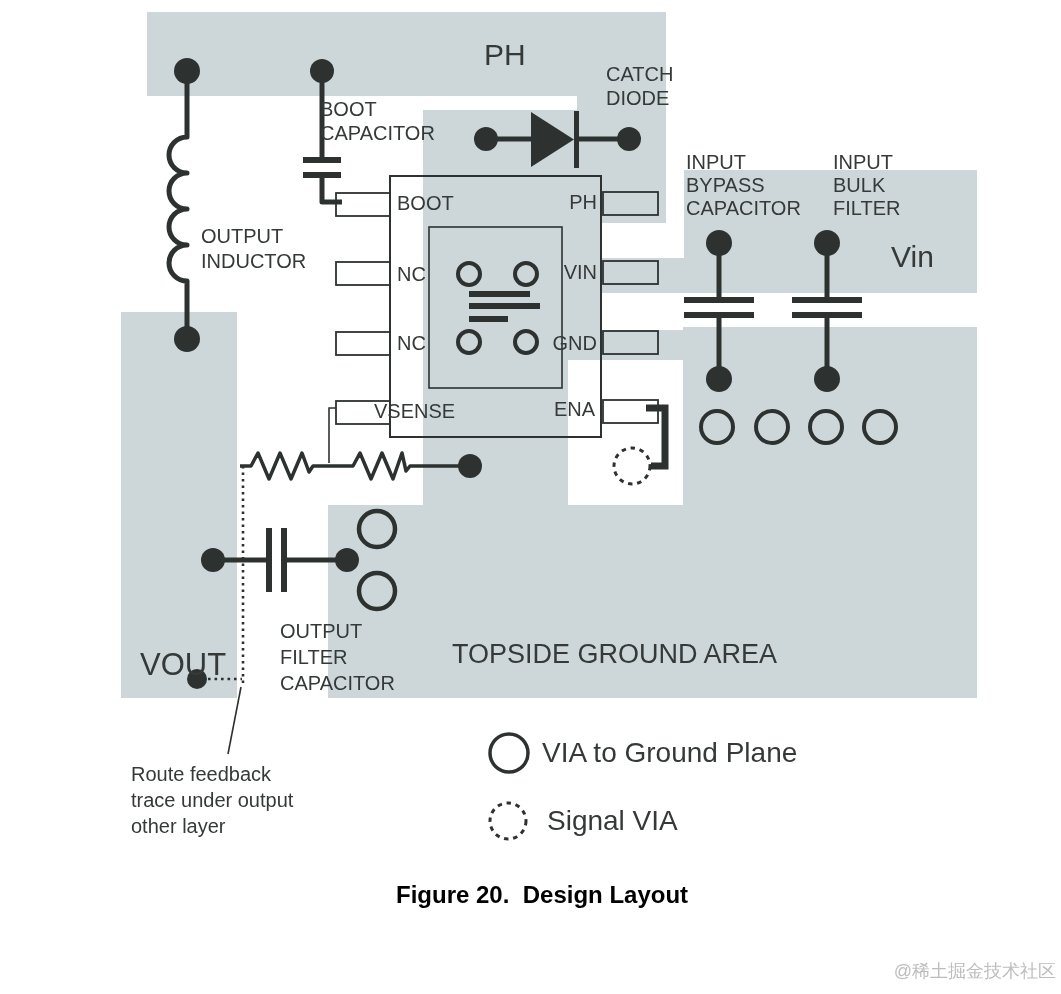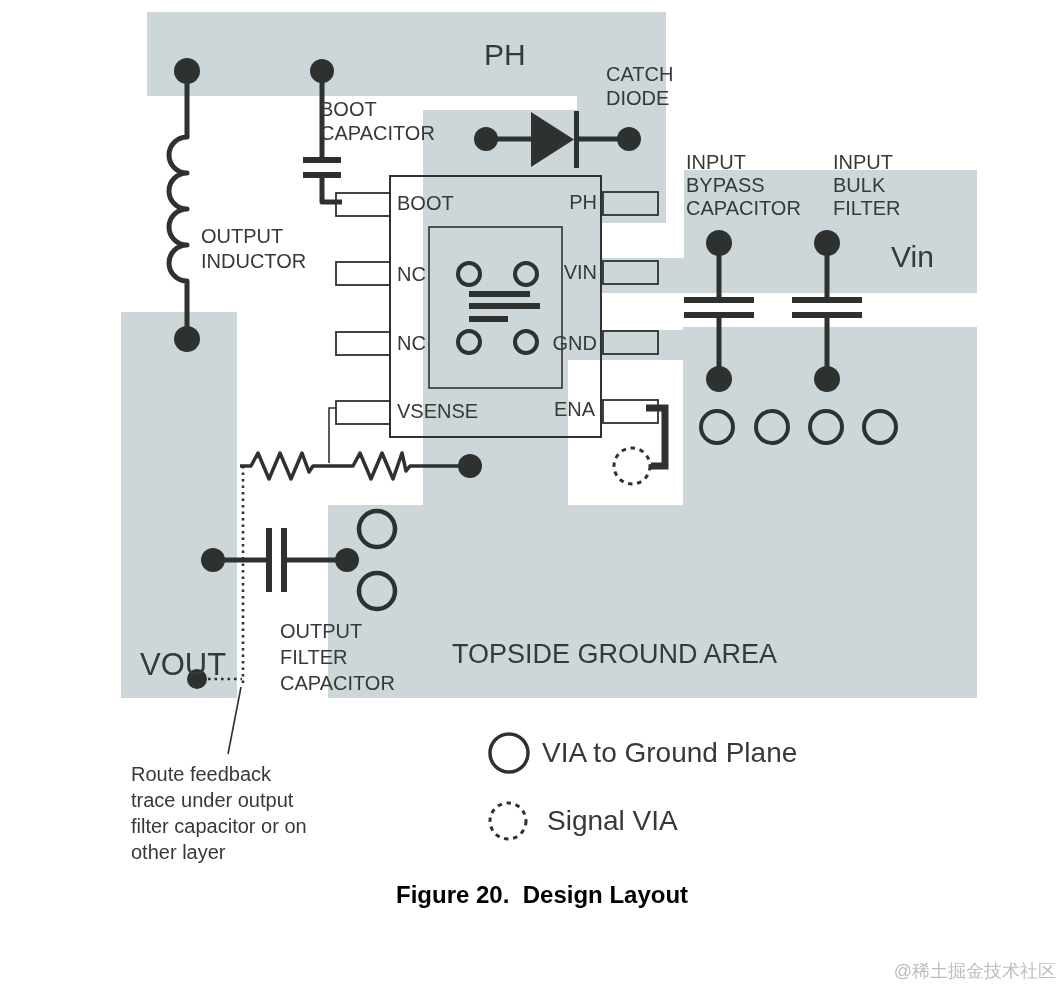--- a/index.html
+++ b/index.html
@@ -190,34 +190,33 @@
     <div class="lbl" style="position:static;line-height:23px;">FILTER</div>
   </div>
 
   <div class="lbl big" style="left:891px;top:242px;">Vin</div>
 
   <div class="lbl" style="left:452px;top:641px;font-size:27px;line-height:27px;">TOPSIDE GROUND AREA</div>
 
   <div class="lbl" style="left:397px;top:193px;line-height:20px;">BOOT</div>
   <div class="lbl" style="left:397px;top:264px;line-height:20px;">NC</div>
   <div class="lbl" style="left:397px;top:333px;line-height:20px;">NC</div>
-  <div class="lbl" style="left:397px;top:401px;line-height:20px;">VSENSE</div>
+  <div class="lbl" style="left:374px;top:401px;line-height:20px;">VSENSE</div>
 
   <div class="lbl ralign" style="left:500px;top:192px;width:97px;line-height:20px;">PH</div>
   <div class="lbl ralign" style="left:500px;top:262px;width:97px;line-height:20px;">VIN</div>
   <div class="lbl ralign" style="left:500px;top:333px;width:97px;line-height:20px;">GND</div>
   <div class="lbl ralign" style="left:500px;top:399px;width:95px;line-height:20px;">ENA</div>
 
   <div class="lbl" style="left:542px;top:739px;font-size:28px;line-height:28px;">VIA to Ground Plane</div>
   <div class="lbl" style="left:547px;top:807px;font-size:28px;line-height:28px;">Signal VIA</div>
 
   <div style="position:absolute;left:131px;top:761px;">
     <div class="lbl" style="position:static;line-height:26px;">Route feedback</div>
     <div class="lbl" style="position:static;line-height:26px;">trace under output</div>
-    <div class="lbl" style="position:static;line-height:26px;">filter capacitor or on</div>
     <div class="lbl" style="position:static;line-height:26px;">other layer</div>
   </div>
 
   <div class="caption" style="left:396px;top:883px;">Figure 20.  Design Layout</div>
 
   <div class="watermark" style="right:5px;top:961px;">@稀土掘金技术社区</div>
 
 </div>
 
 </body></html>

